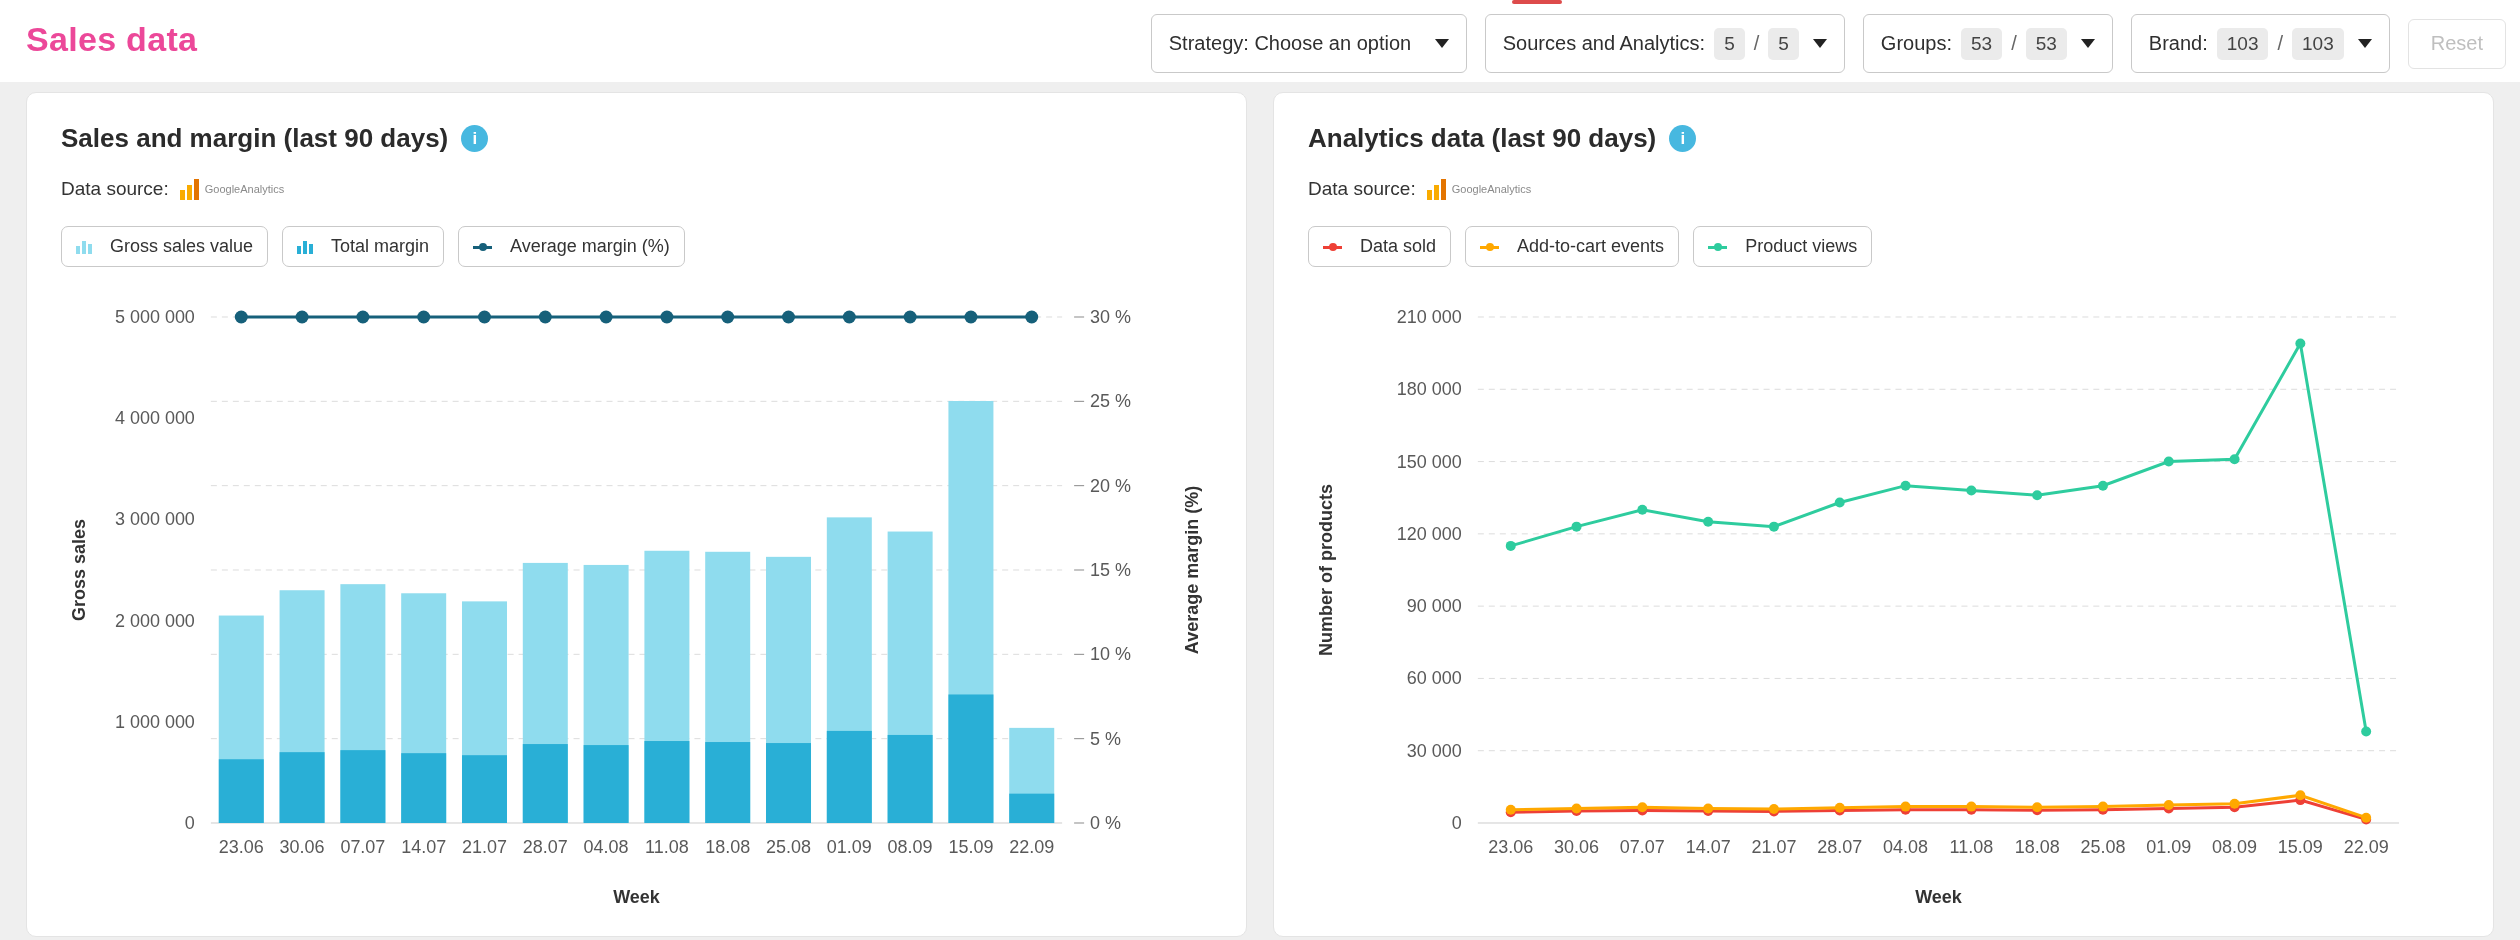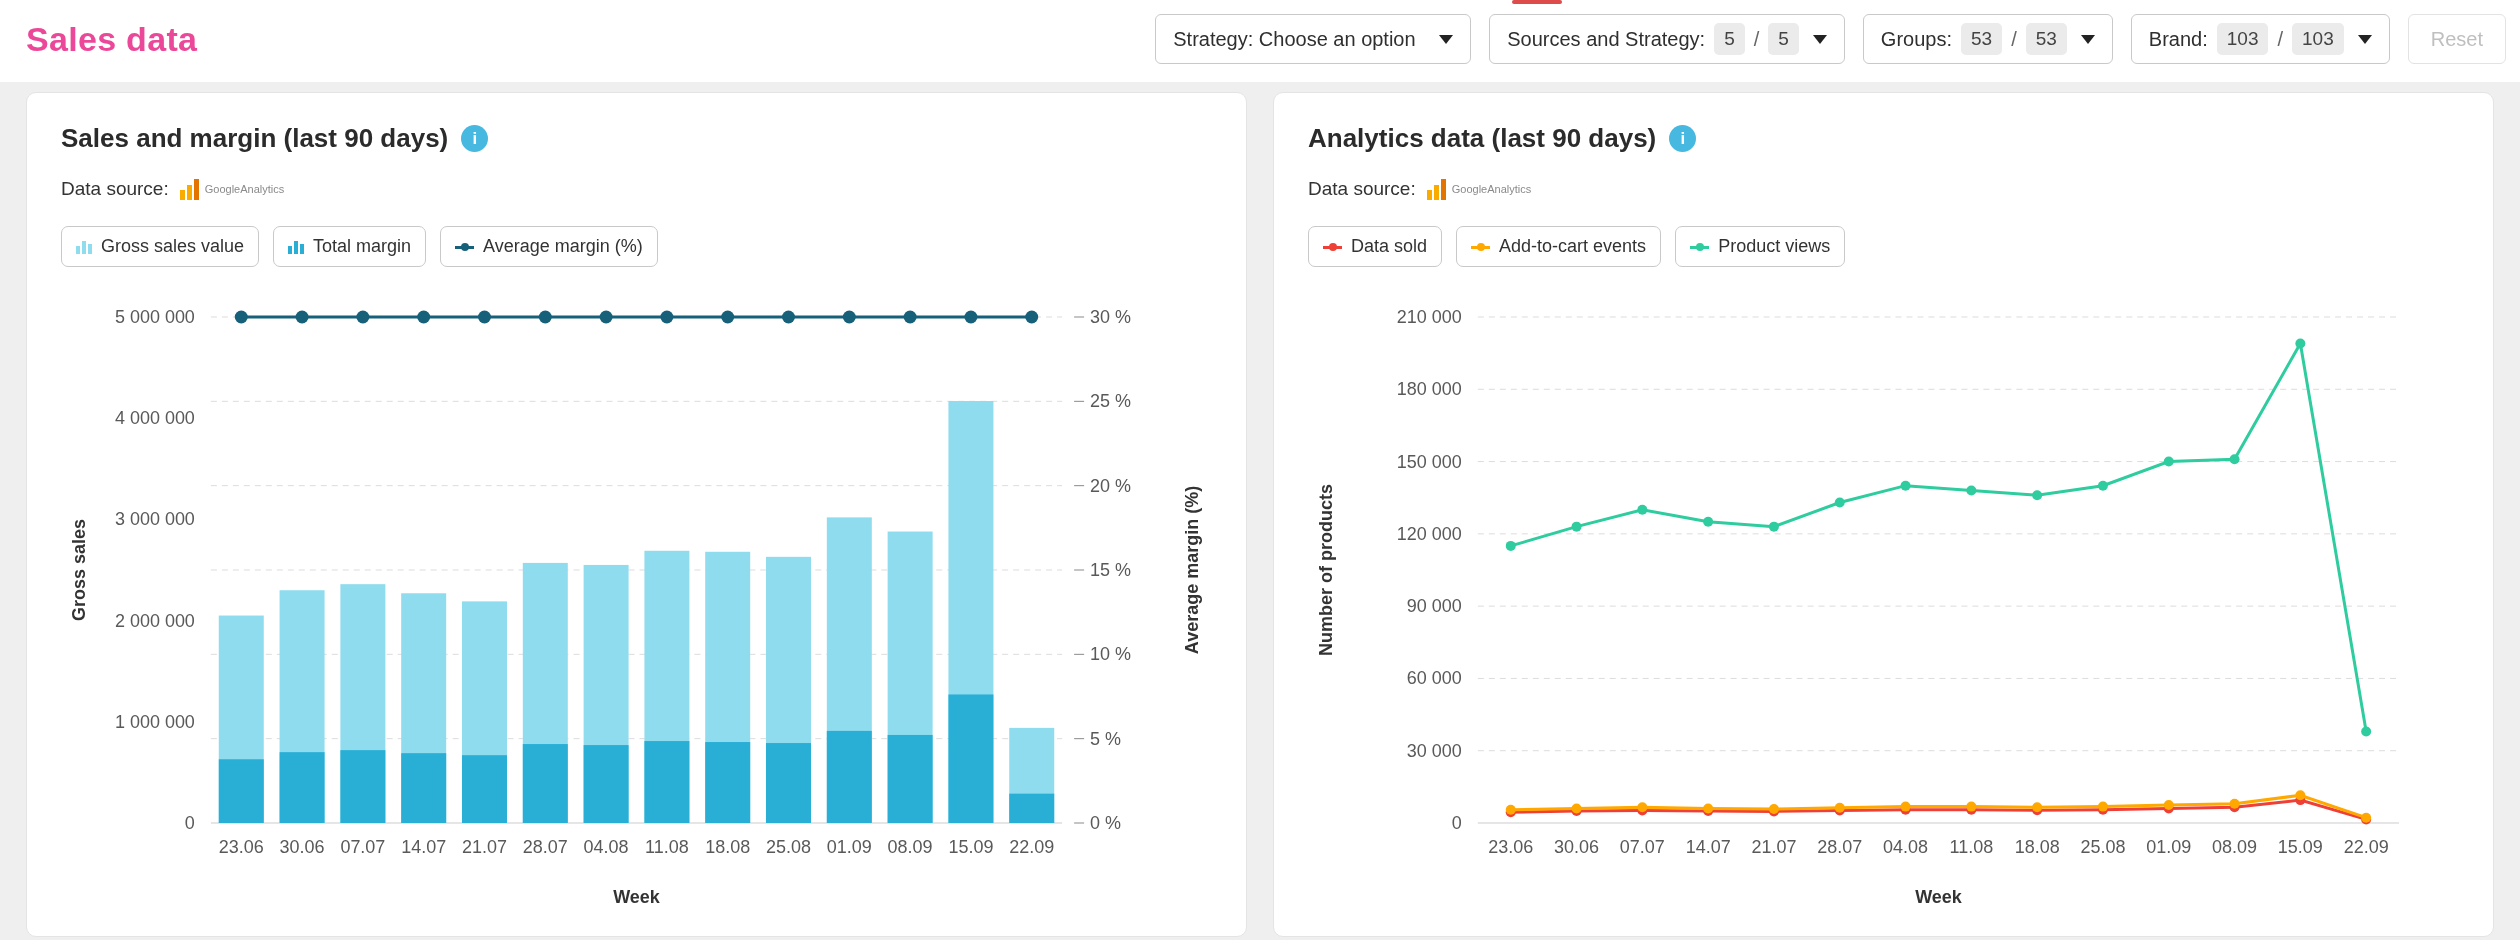--- a/index.html
+++ b/index.html
@@ -12,21 +12,21 @@
     position:relative;
   }
   .topbar {
     display:flex; justify-content:space-between; align-items:flex-start;
     background:#ffffff; padding:12px 14px 14px 26px; height:82px; width:100%;
   }
   .page-title { font-size:34px; font-weight:bold; color:#ec4899; margin-top:8px; letter-spacing:.3px; }
   .controls { display:flex; gap:18px; align-items:center; margin-top:2px; }
   .select {
     display:flex; align-items:center; gap:9px; background:#fff;
-    border:1px solid #c9c9c9; border-radius:6px; height:50px; padding:0 17px;
+    border:1px solid #c9c9c9; border-radius:6px; height:59px; padding:0 17px;
     font-size:20px; cursor:pointer; white-space:nowrap; color:#2f2f2f;
   }
   .select.strategy { min-width:316px; justify-content:space-between; }
   .badge { background:#ebebeb; border-radius:5px; padding:5px 10px; font-size:19px; color:#444; }
   .slash { color:#666; }
   .caret {
     width:0; height:0; border-left:7px solid transparent; border-right:7px solid transparent;
     border-top:9px solid #222; margin-left:5px;
   }
   .reset {
@@ -50,21 +50,21 @@
   .datasource { display:flex; align-items:center; gap:11px; margin-top:24px; font-size:19px; color:#333; }
   .ga-logo { display:flex; align-items:center; gap:6px; }
   .ga-bars { display:flex; align-items:flex-end; gap:2px; }
   .ga-bars i { display:block; width:5px; background:#f9ab00; }
   .ga-bars i:nth-child(1) { height:10px; }
   .ga-bars i:nth-child(2) { height:15px; }
   .ga-bars i:nth-child(3) { height:21px; background:#e37400; }
   .ga-text { display:flex; font-size:11px; line-height:11px; color:#8a8a8a; }
   .legend { display:flex; gap:14px; margin-top:26px; }
   .legend-btn {
-    display:flex; align-items:center; gap:9px; background:#fff; border:1px solid #c9c9c9;
+    display:flex; align-items:center; gap:18px; background:#fff; border:1px solid #c9c9c9;
     border-radius:7px; padding:9px 14px; font-size:18px; color:#333;
     font-family:"Liberation Sans", sans-serif; cursor:pointer;
   }
   .leg-icon.bars { display:flex; align-items:flex-end; gap:2px; height:14px; }
   .leg-icon.bars i { display:block; width:4px; background:#999; }
   .leg-icon.bars i:nth-child(1) { height:8px; }
   .leg-icon.bars i:nth-child(2) { height:13px; }
   .leg-icon.bars i:nth-child(3) { height:10px; }
   .leg-icon.line { display:block; position:relative; width:19px; height:14px; }
   .leg-line { position:absolute; top:6px; left:0; display:block; width:19px; height:3px; background:#999; }
@@ -77,21 +77,21 @@
 <div class="top-red"></div>
 
 <div class="topbar">
   <h1 class="page-title">Sales data</h1>
   <div class="controls">
     <div class="select strategy">
       <span>Strategy: Choose an option</span>
       <span class="caret"></span>
     </div>
     <div class="select">
-      <span>Sources and Strategy:</span>
+      <span>Sources and Analytics:</span>
       <span class="badge">5</span>
       <span class="slash">/</span>
       <span class="badge">5</span>
       <span class="caret"></span>
     </div>
     <div class="select">
       <span>Groups:</span>
       <span class="badge">53</span>
       <span class="slash">/</span>
       <span class="badge">53</span>

